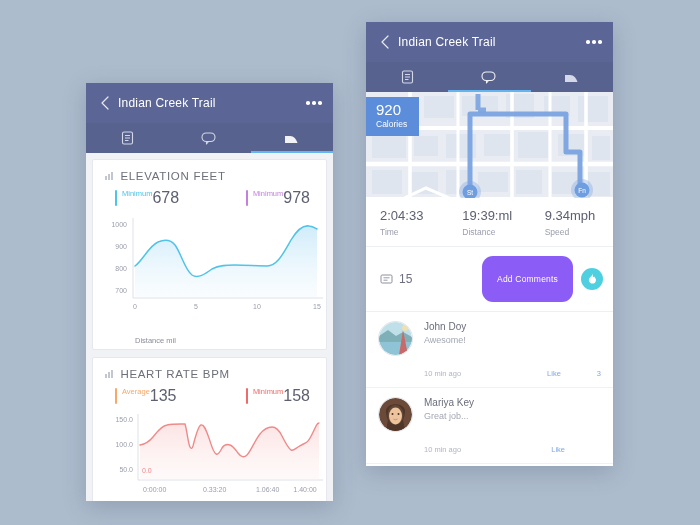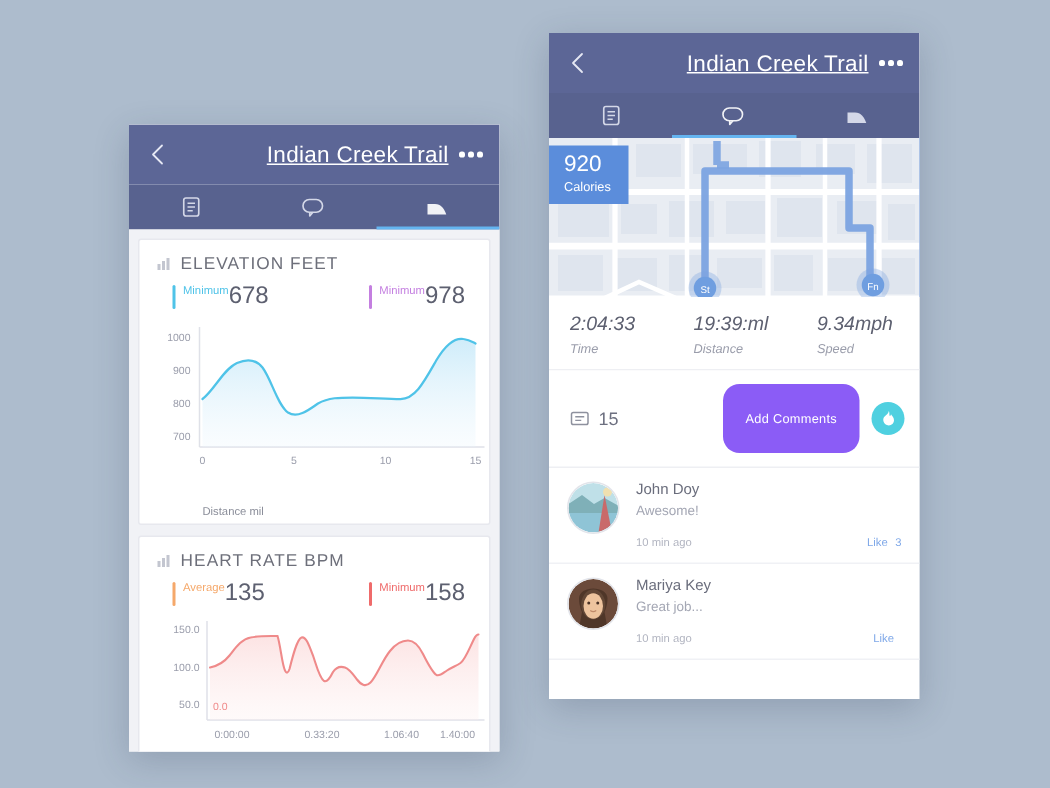--- a/index.html
+++ b/index.html
@@ -20,24 +20,23 @@
   #phone-left{ left:86px; top:83px; width:247px; height:418px; }
   #phone-right{ left:366px; top:22px; width:247px; height:444px; }
 
   .hdr{
     background:#5c6696;
     height:40px;
     display:flex;align-items:center;
     position:relative;
   }
   .hdr-title{
-    flex:1;text-align:right;
-    color:#ffffff;font-size:15px;
+    flex:1;text-align:left;
+    color:#ffffff;font-size:12px;
     letter-spacing:.2px;
-    text-decoration:underline;
   }
   .back-ico{
     width:26px;margin-left:6px;
     display:flex;align-items:center;justify-content:center;
   }
   .back-ico svg{display:block;}
   .dots{
     width:30px;margin-right:4px;
     display:flex;align-items:center;justify-content:center;gap:2.5px;
   }
@@ -107,21 +106,20 @@
     background:#5b8ddb;color:#fff;
     padding:5px 12px 7px 10px;
     line-height:1.1;
   }
   .cal-num{font-size:15px;}
   .cal-lbl{font-size:8.5px;margin-top:1px;}
 
   .metrics{
     display:flex;padding:10px 0 9px 0;border-bottom:1px solid #eeeff3;
     background:#fff;
-    font-style:italic;
   }
   .metric{flex:1;padding-left:14px;}
   .metric .m-val{font-size:13px;color:#5d6070;}
   .metric .m-lbl{font-size:8.5px;color:#9a9dab;margin-top:4px;}
 
   .comment-bar{
     display:flex;align-items:center;
     padding:9px 10px 9px 14px;background:#fff;
     border-bottom:1px solid #eeeff3;
   }
@@ -143,21 +141,21 @@
     border-bottom:1px solid #f0f1f5;background:#fff;
   }
   .avatar{
     width:33px;height:33px;border-radius:50%;
     flex:0 0 33px;overflow:hidden;position:relative;
     border:1px solid #e2e4ea;
   }
   .c-body{flex:1;padding-left:11px;}
   .c-name{font-size:10px;color:#6a6d7c;}
   .c-text{font-size:9px;color:#a4a7b4;margin-top:3px;}
-  .c-foot{display:flex;align-items:center;margin-top:12px;}
+  .c-foot{display:flex;align-items:center;margin-top:24px;gap:31px;}
   .c-time{font-size:7.5px;color:#b2b5c1;}
   .c-like{font-size:7.5px;color:#7fa8e8;margin-left:auto;}
   .c-likes{font-size:7.5px;color:#7fa8e8;margin-left:5px;}
 </style>
 </head>
 <body>
 
 <div class="phone" id="phone-left">
 
   <div class="hdr">

